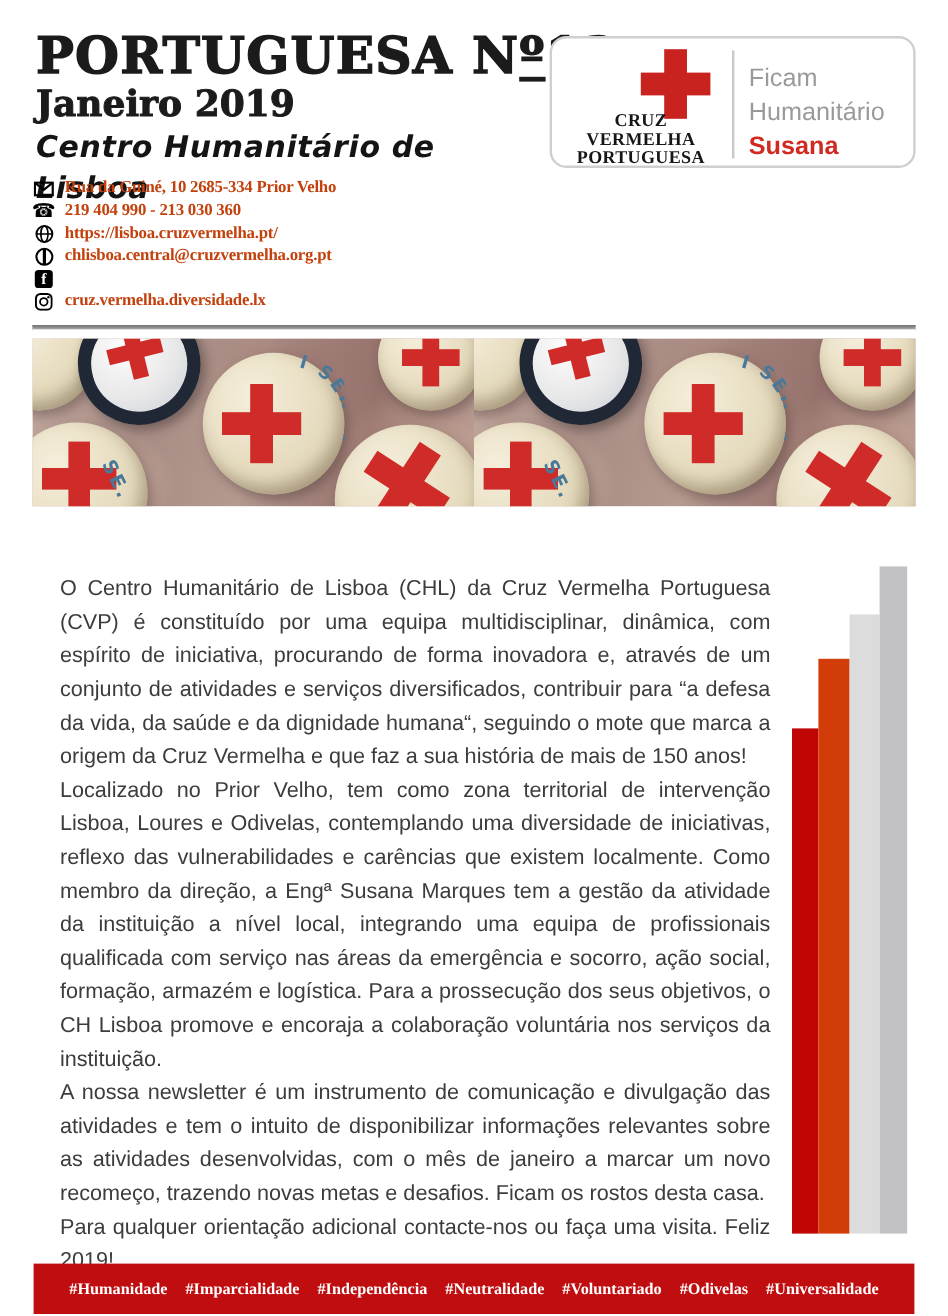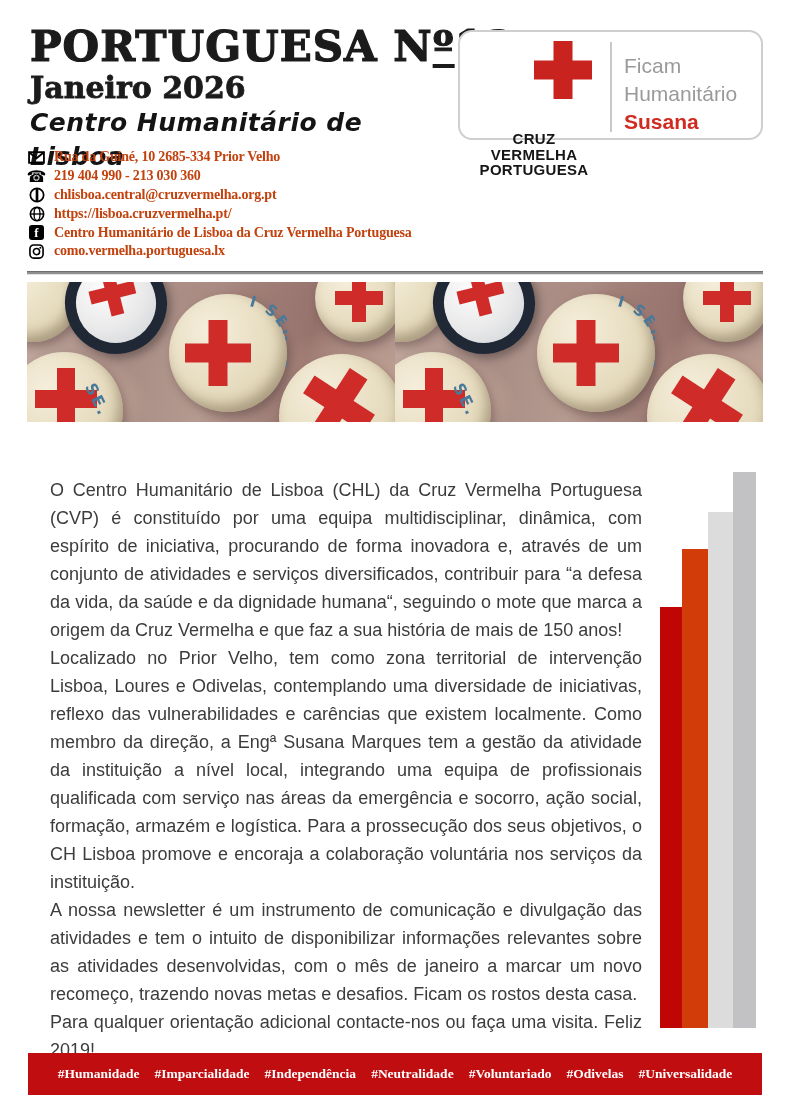--- a/index.html
+++ b/index.html
@@ -20,22 +20,22 @@
   .logo-box{position:absolute;left:458px;top:30px;width:305px;height:110px;background:#fff;
             border:2px solid #cfcfcf;border-radius:14px;box-sizing:border-box;}
   .logo-left{position:absolute;left:0;top:0;width:150px;height:100%;}
   .cross{position:relative;}
   .cross::before{content:"";position:absolute;left:50%;top:0;width:var(--arm);height:100%;
                  transform:translateX(-50%);background:var(--ccol,#cf2b28);}
   .cross::after{content:"";position:absolute;top:50%;left:0;height:var(--arm);width:100%;
                 transform:translateY(-50%);background:var(--ccol,#cf2b28);}
   .logo-cross{position:absolute;left:74px;top:9px;width:58px;height:58px;--arm:19px;--ccol:#c8231f;}
   .logo-org{position:absolute;left:4px;top:62px;width:140px;text-align:center;
-            font-family:Liberation Sans, sans-serif;font-weight:900;color:#161616;
-            font-size:15px;line-height:15.5px;letter-spacing:0.3px;margin-top:37px;}
+            font-family:Liberation Serif, serif;font-weight:900;color:#161616;
+            font-size:15px;line-height:15.5px;letter-spacing:0.3px;}
   .logo-divider{position:absolute;left:150px;top:10px;height:90px;width:2px;background:#c9c9c9;}
   .logo-right{position:absolute;left:164px;top:20px;font-size:21px;line-height:28px;}
   .lr-gray{color:#9a9a9a;}
   .lr-red{color:#d02a21;font-weight:bold;}
 
   
   .contacts{position:absolute;left:28px;top:148px;margin:0;padding:0;list-style:none;}
   .contacts li{display:flex;align-items:center;gap:9px;height:18.8px;}
   .c-icon{width:17px;height:17px;flex:none;display:flex;align-items:center;justify-content:center;
           color:#000;font-size:16px;line-height:17px;}
@@ -84,21 +84,21 @@
   .footer span{color:#fff;font-family:"Liberation Serif",serif;font-weight:bold;
                font-size:13.5px;white-space:nowrap;}
 </style>
 </head>
 <body>
 
 <div class="page">
 
   <div class="hdr">
     <div class="title"><span>PORTUGUESA N</span><span class="ord">º</span><span>13</span></div>
-    <div class="date">Janeiro 2026</div>
+    <div class="date">Janeiro 2019</div>
     <div class="script">Centro Humanitário de Lisboa</div>
   </div>
 
   <div class="logo-box">
     <div class="logo-left">
       <div class="cross logo-cross"></div>
       <div class="logo-org">
         <div>CRUZ</div>
         <div>VERMELHA</div>
         <div>PORTUGUESA</div>
@@ -122,52 +122,51 @@
       </span>
       <span class="c-text">Rua da Guiné, 10  2685-334 Prior Velho</span>
     </li>
     <li>
       <span class="c-icon">☎</span>
       <span class="c-text">219 404 990 - 213 030 360</span>
     </li>
     <li>
       <span class="c-icon">
         <svg width="16" height="16" viewBox="0 0 24 24">
-            <circle cx="12" cy="12" r="10" fill="none" stroke="#000" stroke-width="2.6"></circle>
-            <rect x="10" y="2" width="4" height="20" fill="#000"></rect>
-          </svg>
-      </span>
-      <span class="c-text">chlisboa.central@cruzvermelha.org.pt</span>
-    </li>
-    <li>
-      <span class="c-icon">
-        <svg width="16" height="16" viewBox="0 0 24 24">
             <circle cx="12" cy="12" r="10" fill="none" stroke="#000" stroke-width="2.4"></circle>
             <ellipse cx="12" cy="12" rx="4.5" ry="10" fill="none" stroke="#000" stroke-width="2"></ellipse>
             <line x1="2" y1="12" x2="22" y2="12" stroke="#000" stroke-width="2"></line>
             <path d="M7,5 q3,3 1,6 q-2,2 1,5" fill="#000"></path>
           </svg>
       </span>
       <span class="c-text">https://lisboa.cruzvermelha.pt/</span>
     </li>
     <li>
       <span class="c-icon">
+        <svg width="16" height="16" viewBox="0 0 24 24">
+            <circle cx="12" cy="12" r="10" fill="none" stroke="#000" stroke-width="2.6"></circle>
+            <rect x="10" y="2" width="4" height="20" fill="#000"></rect>
+          </svg>
+      </span>
+      <span class="c-text">chlisboa.central@cruzvermelha.org.pt</span>
+    </li>
+    <li>
+      <span class="c-icon">
           <span class="fb-box">f</span>
         </span>
-      <span class="c-text">Centro Humanitário de Lisboa da Cruz Vermelha Portuguesa</span>
     </li>
     <li>
       <span class="c-icon">
         <svg width="15" height="15" viewBox="0 0 24 24">
             <rect x="1.5" y="1.5" width="21" height="21" rx="6" fill="none" stroke="#000" stroke-width="2.6"></rect>
             <circle cx="12" cy="12" r="5" fill="none" stroke="#000" stroke-width="2.4"></circle>
             <circle cx="18.2" cy="5.8" r="1.6" fill="#000"></circle>
           </svg>
       </span>
-      <span class="c-text">como.vermelha.portuguesa.lx</span>
+      <span class="c-text">cruz.vermelha.diversidade.lx</span>
     </li>
   </ul>
 
   <div class="rule"></div>
 
   <div class="photo">
     <div class="photo-half">
       <div class="pin pin-cream" style="left:-42px;top:-35px;width:95px;height:95px;"></div>
       <div class="pin pin-navy" style="left:38px;top:-30px;width:102px;height:102px;">
         <div class="cross" style="left:16px;top:6px;width:46px;height:46px;--arm:13px;"></div>

